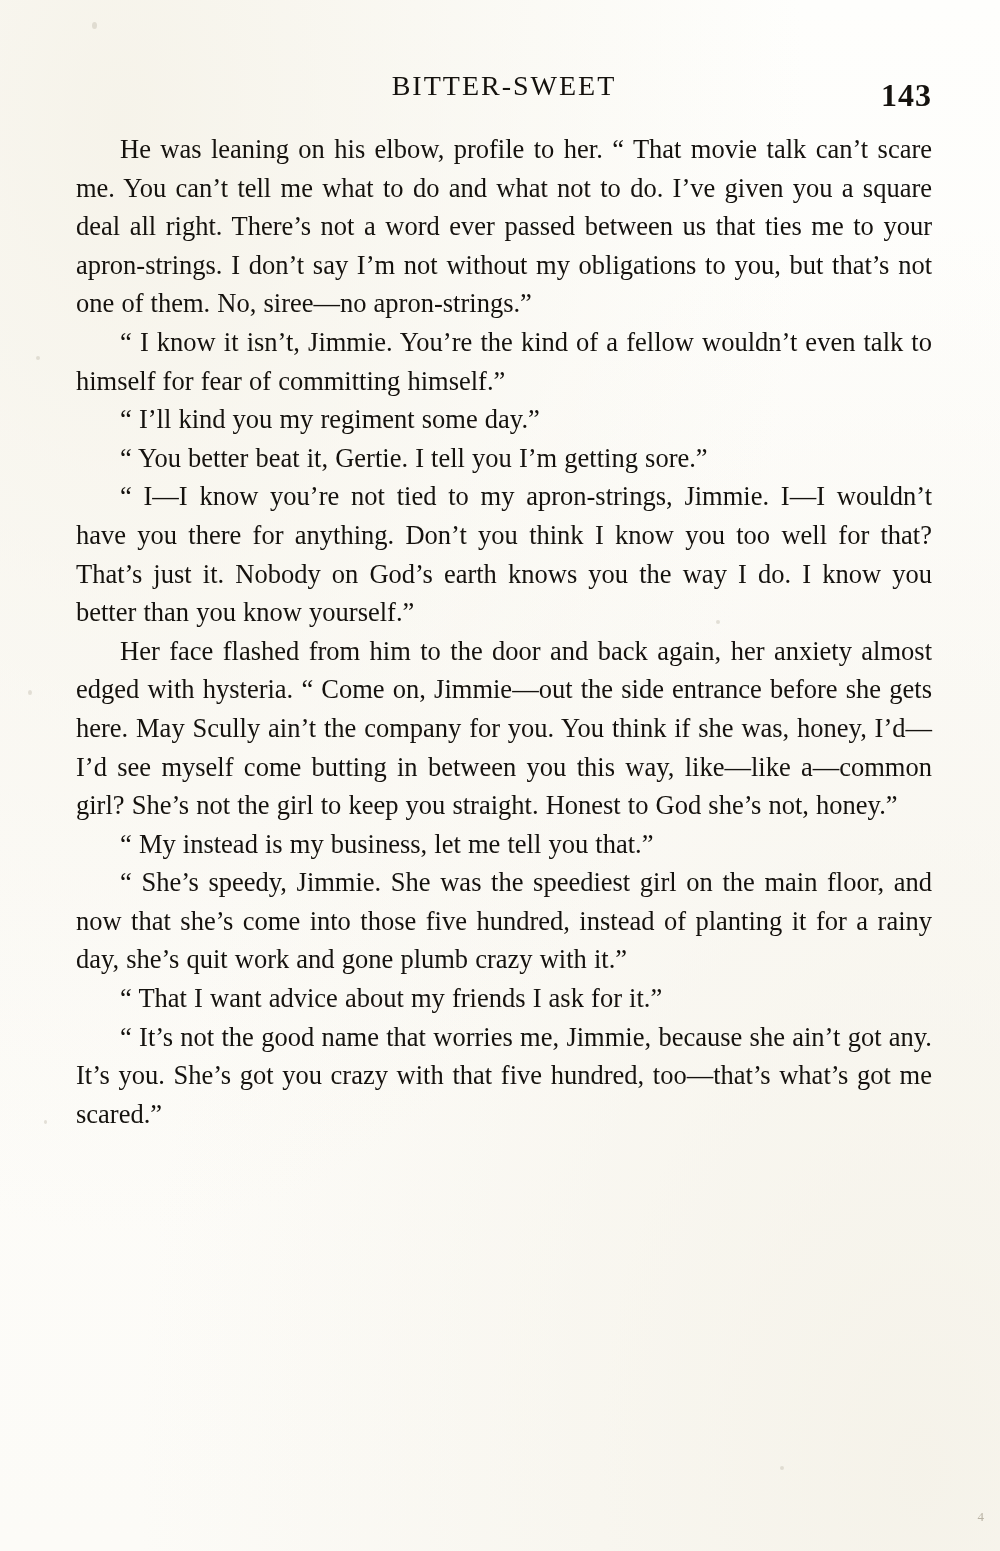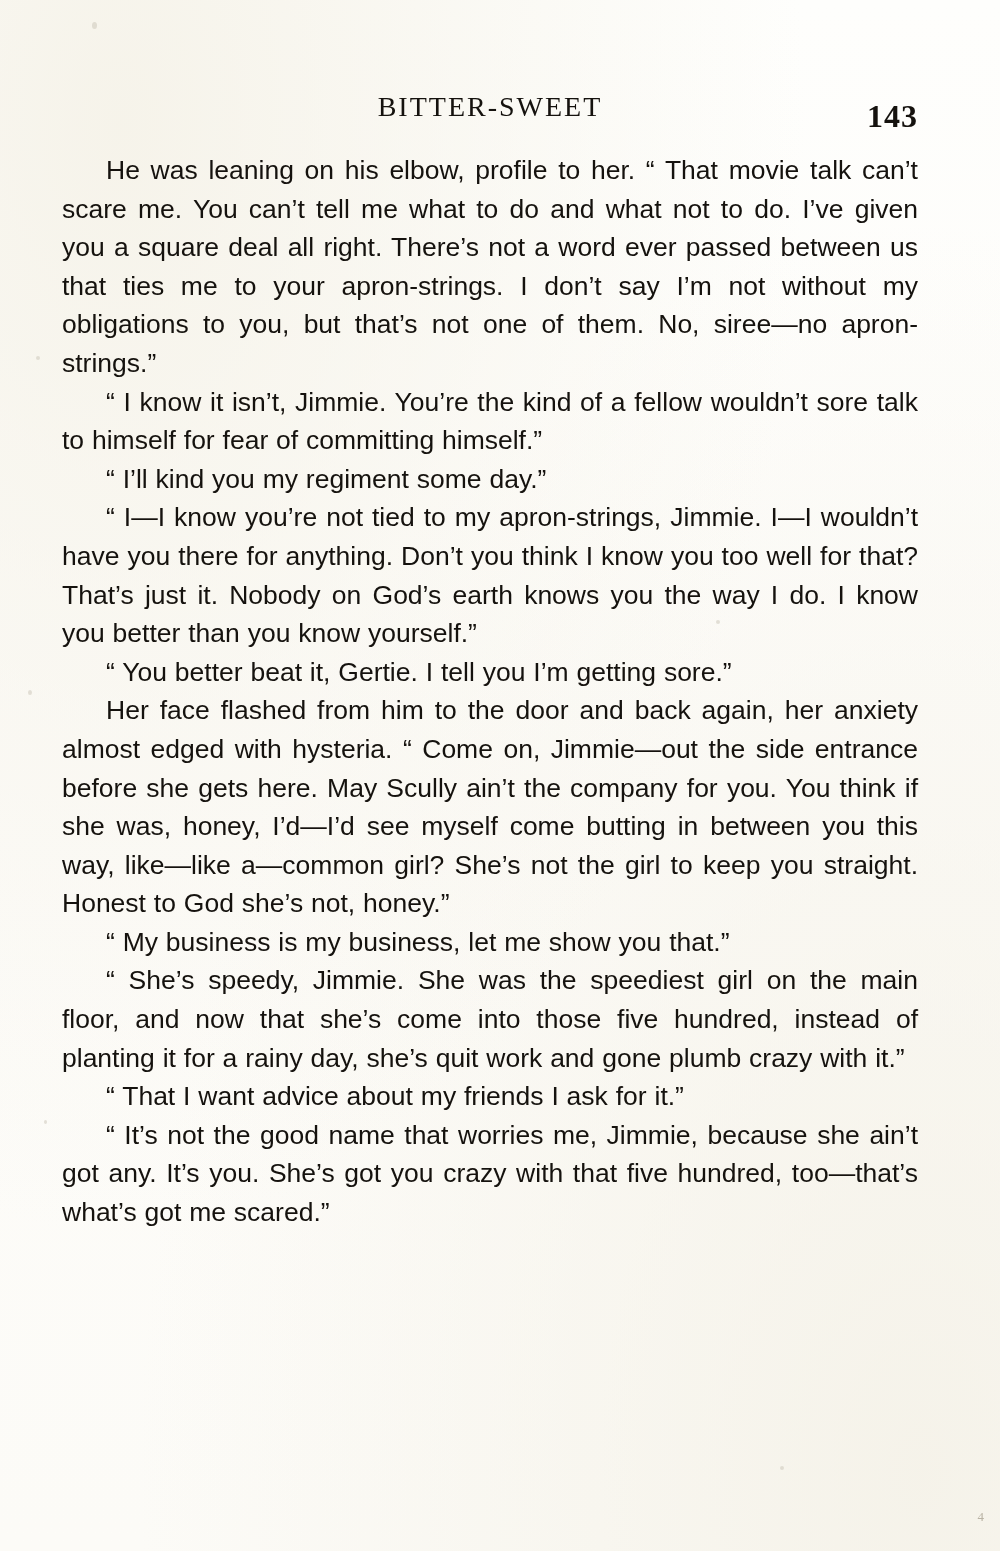--- a/index.html
+++ b/index.html
@@ -27,24 +27,23 @@
     position: absolute;
     inset: 0;
     background:
       radial-gradient(ellipse at 12% 8%, rgba(245,242,232,0.9) 0%, rgba(253,253,251,0) 55%),
       radial-gradient(ellipse at 92% 95%, rgba(244,241,231,0.85) 0%, rgba(253,253,251,0) 60%),
       linear-gradient(180deg, #fefefc 0%, #fdfcf9 50%, #fcfbf7 100%);
     pointer-events: none;
   }
   .content {
     position: absolute;
-    left: 62px;
+    left: 76px;
     top: 70px;
     width: 856px;
-    margin-top: 21px;
   }
   .running-head {
     display: flex;
     align-items: baseline;
     justify-content: center;
     position: relative;
     height: 46px;
     margin-bottom: 14px;
   }
   .running-head .title {
@@ -62,21 +61,21 @@
     letter-spacing: 1px;
     font-weight: 700;
   }
   .body-text p {
     margin: 0;
     font-size: 26.5px;
     line-height: 38.6px;
     text-align: justify;
     text-justify: inter-word;
     text-indent: 44px;
-    font-family: Liberation Sans, sans-serif;
+    font-family: Liberation Serif, serif;
     word-spacing: 0.5px;
   }
   
   .speck {
     position: absolute;
     background: #cdc8bb;
     border-radius: 50%;
     opacity: 0.55;
     pointer-events: none;
   }
@@ -104,25 +103,25 @@
 
   <div class="content">
 
     <div class="running-head">
       <div class="title">BITTER-SWEET</div>
       <div class="folio">143</div>
     </div>
 
     <div class="body-text">
       <p>He was leaning on his elbow, profile to her. “ That movie talk can’t scare me. You can’t tell me what to do and what not to do. I’ve given you a square deal all right. There’s not a word ever passed between us that ties me to your apron-strings. I don’t say I’m not without my obligations to you, but that’s not one of them. No, siree—no apron-strings.”</p>
-      <p>“ I know it isn’t, Jimmie. You’re the kind of a fellow wouldn’t sore talk to himself for fear of committing himself.”</p>
+      <p>“ I know it isn’t, Jimmie. You’re the kind of a fellow wouldn’t even talk to himself for fear of committing himself.”</p>
       <p>“ I’ll kind you my regiment some day.”</p>
+      <p>“ You better beat it, Gertie. I tell you I’m getting sore.”</p>
       <p>“ I—I know you’re not tied to my apron-strings, Jimmie. I—I wouldn’t have you there for anything. Don’t you think I know you too well for that? That’s just it. Nobody on God’s earth knows you the way I do. I know you better than you know yourself.”</p>
-      <p>“ You better beat it, Gertie. I tell you I’m getting sore.”</p>
       <p>Her face flashed from him to the door and back again, her anxiety almost edged with hysteria. “ Come on, Jimmie—out the side entrance before she gets here. May Scully ain’t the company for you. You think if she was, honey, I’d—I’d see myself come butting in between you this way, like—like a—common girl? She’s not the girl to keep you straight. Honest to God she’s not, honey.”</p>
-      <p>“ My business is my business, let me show you that.”</p>
+      <p>“ My instead is my business, let me tell you that.”</p>
       <p>“ She’s speedy, Jimmie. She was the speediest girl on the main floor, and now that she’s come into those five hundred, instead of planting it for a rainy day, she’s quit work and gone plumb crazy with it.”</p>
       <p>“ That I want advice about my friends I ask for it.”</p>
       <p>“ It’s not the good name that worries me, Jimmie, because she ain’t got any. It’s you. She’s got you crazy with that five hundred, too—that’s what’s got me scared.”</p>
     </div>
 
   </div>
 </div>
 
 </body></html>

